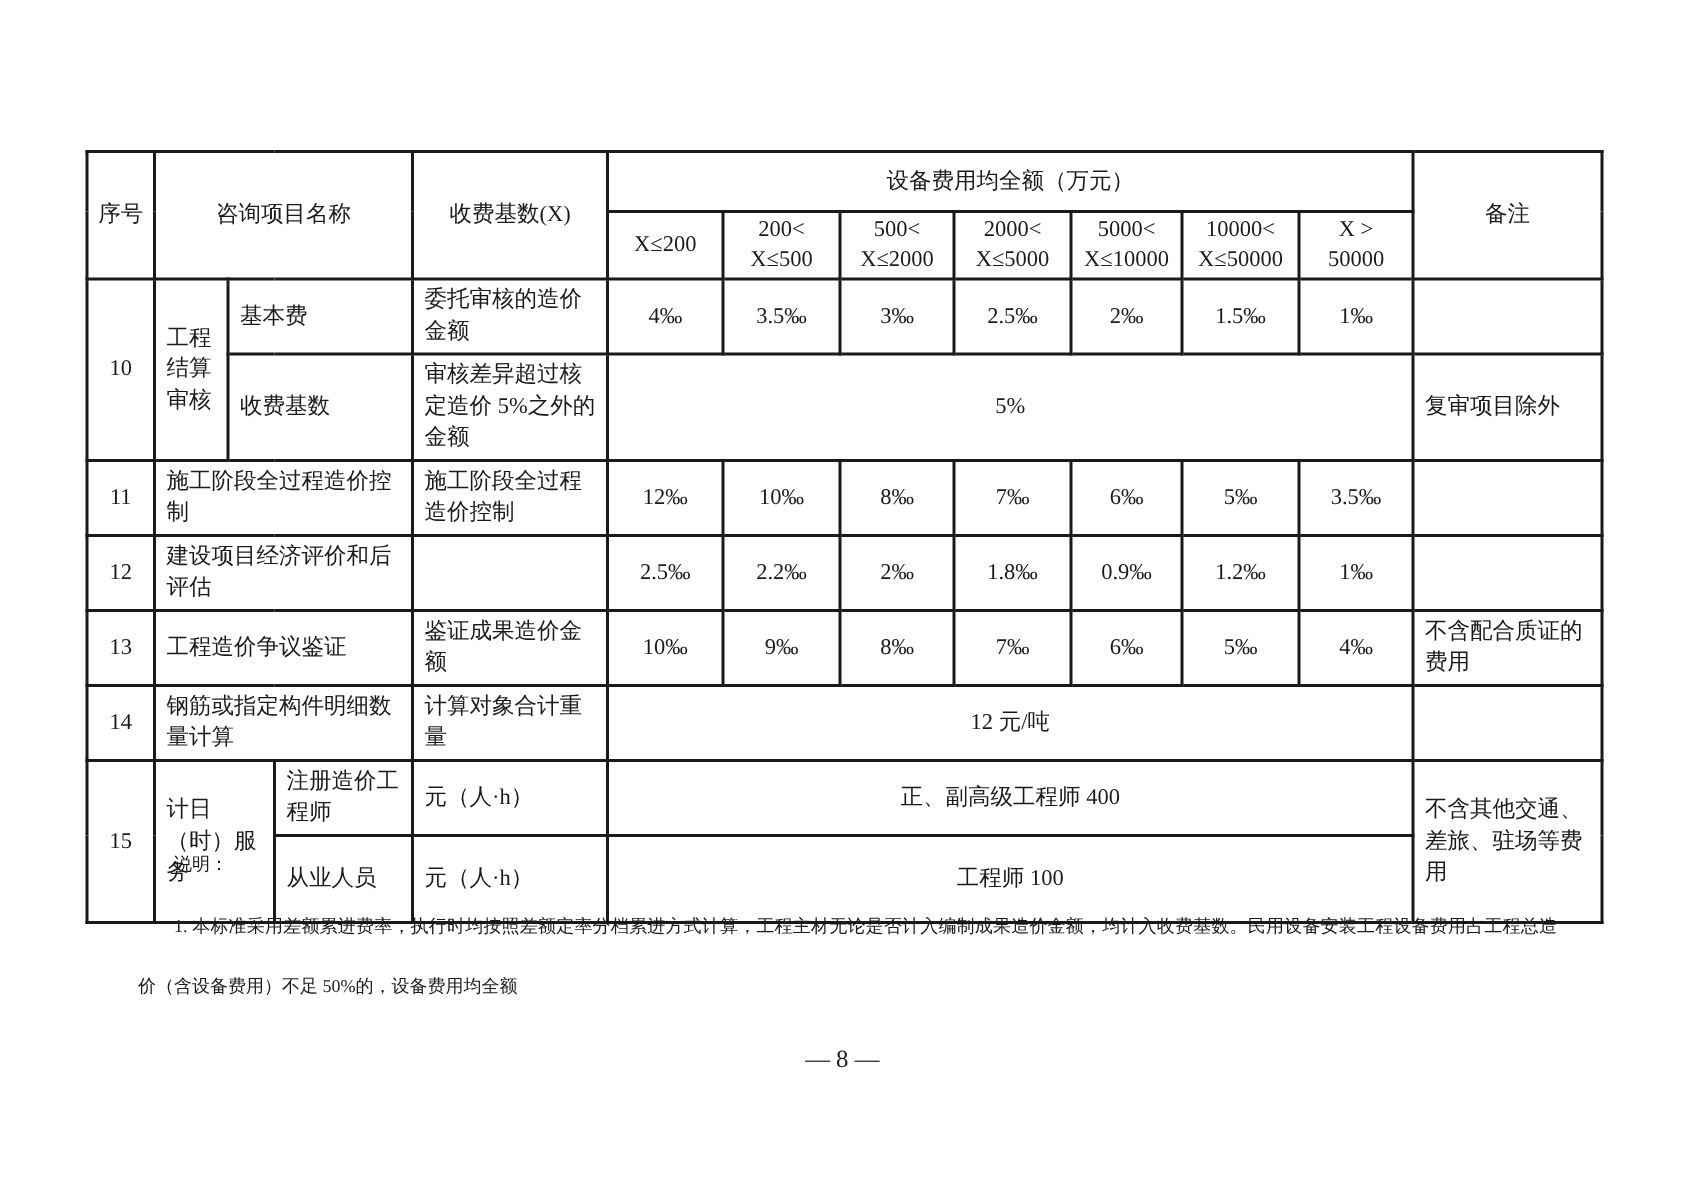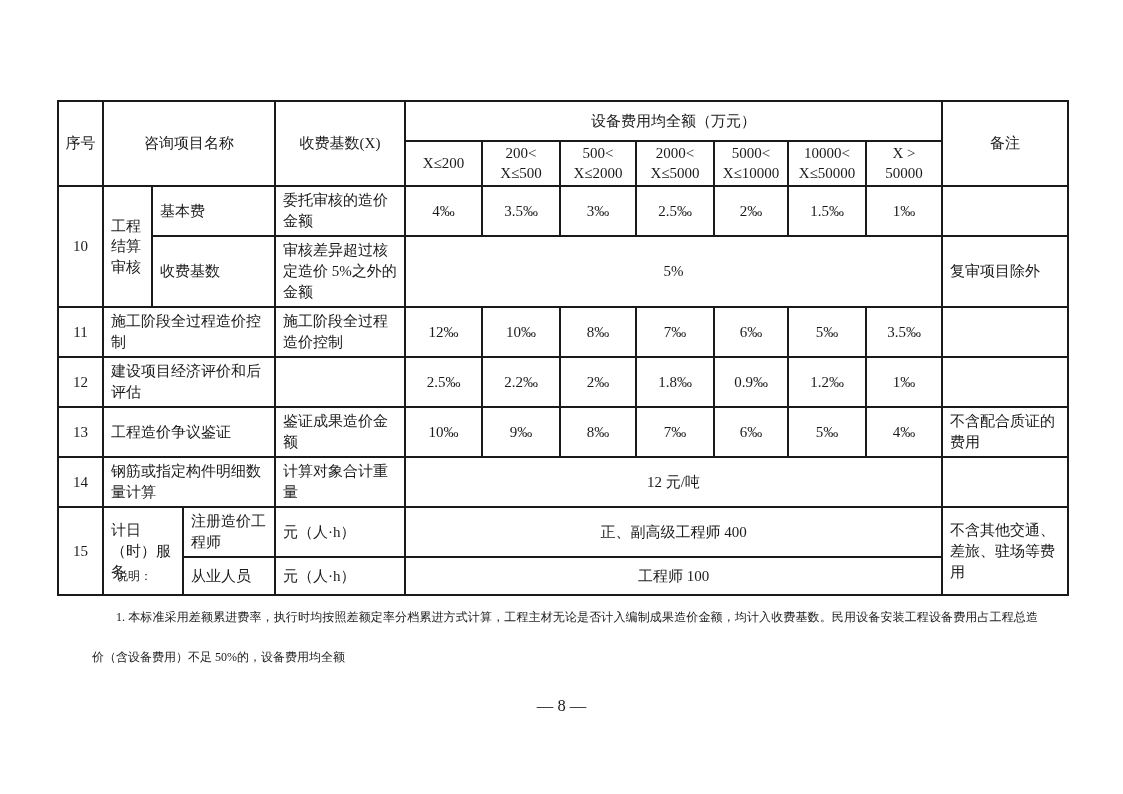--- a/index.html
+++ b/index.html
@@ -32,21 +32,21 @@
   .vtext{width:2.2em;margin:12px auto;text-align:left;line-height:1.35;}
   tr.hr1{height:40px;}
   tr.hr2{height:45px;margin-top:13px;}
   tr.r10a{height:42px;}
   tr.r10b{height:63px;}
   tr.r11{height:45px;}
   tr.r12{height:43px;}
   tr.r13{height:42px;}
   tr.r14{height:43px;}
   tr.r15a{height:45px;}
-  tr.r15b{height:38px;}
+  tr.r15b{height:58px;}
   .notes{
     position:absolute;left:92px;top:556px;width:946px;
     font-size:12px;line-height:40.5px;
     text-align:justify;
   }
   .notes-label{text-indent:2em;}
   .note-item{margin:0;text-indent:2em;}
   .page-number{
     position:absolute;left:0;top:696px;width:1123px;
     text-align:center;font-size:16.5px;

